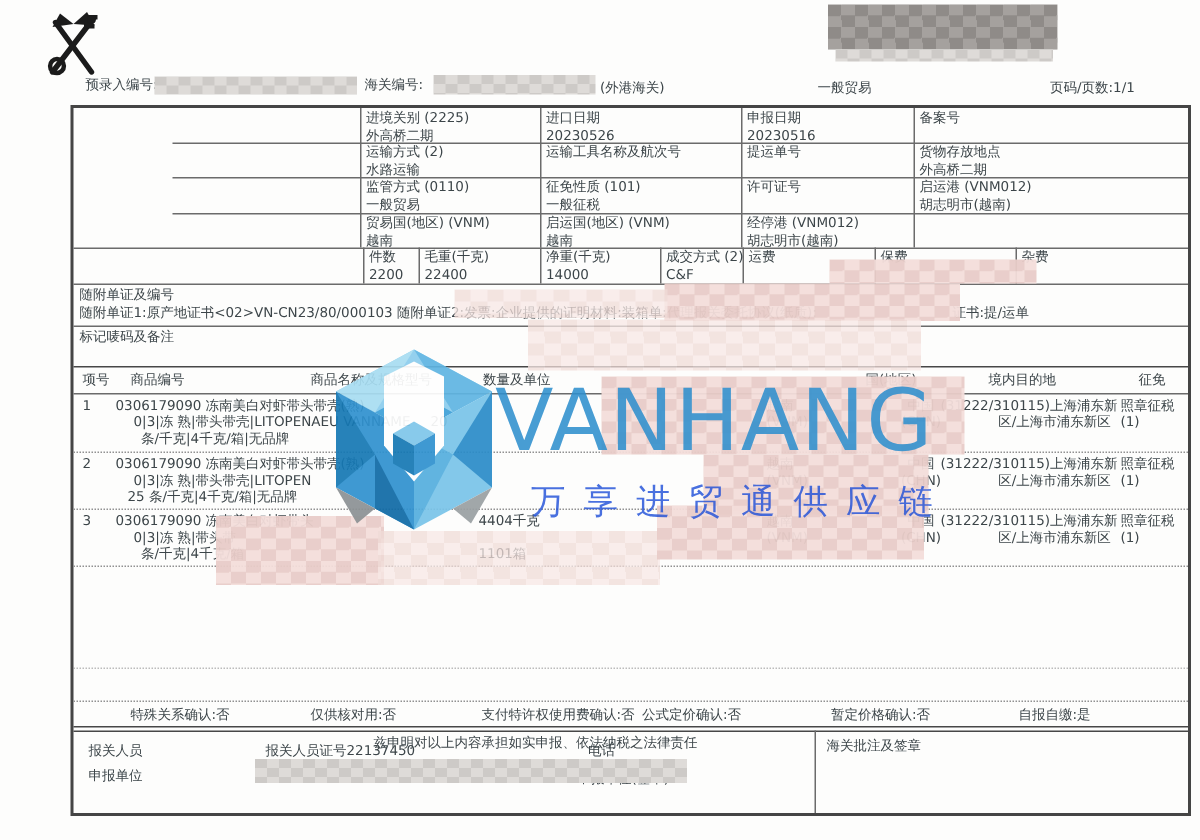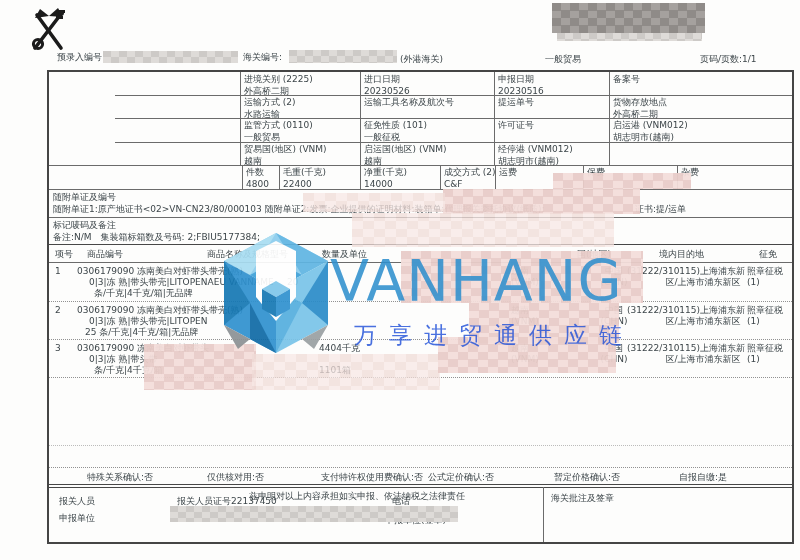--- a/index.html
+++ b/index.html
@@ -138,21 +138,21 @@
     <div class="vl" style="left:230px;top:93px;height:24px"></div>
     <div class="vl" style="left:311px;top:93px;height:24px"></div>
     <div class="vl" style="left:391px;top:93px;height:24px"></div>
     <div class="vl" style="left:446px;top:93px;height:24px"></div>
     <div class="vl" style="left:534px;top:93px;height:24px"></div>
     <div class="vl" style="left:628px;top:93px;height:24px"></div>
     <div class="hl" style="left:0;top:117px;width:743px"></div>
 
     <div class="cell t9" style="left:197px;top:95px">
         <div class="l">件数</div>
-        <div class="v">4800</div>
+        <div class="v">2200</div>
       </div>
     <div class="cell t9" style="left:234px;top:95px">
         <div class="l">毛重(千克)</div>
         <div class="v">22400</div>
       </div>
     <div class="cell t9" style="left:315px;top:95px">
         <div class="l">净重(千克)</div>
         <div class="v">14000</div>
       </div>
     <div class="cell t9" style="left:395px;top:95px">
@@ -171,21 +171,20 @@
         <div class="l">杂费</div>
         <div class="v"></div>
       </div>
 
     <div class="abs t9" style="left:4px;top:120px">随附单证及编号</div>
     <div class="abs t9" style="left:4px;top:132px">随附单证1:原产地证书&lt;02&gt;VN-CN23/80/000103 随附单证2:发票:企业提供的证明材料:装箱单:代理报关委托协议(纸质):</div>
     <div class="abs t9" style="left:586px;top:132px">证书:提/运单</div>
     <div class="hl" style="left:0;top:145px;width:743px"></div>
 
     <div class="abs t9" style="left:4px;top:148px">标记唛码及备注</div>
-    <div class="abs t9" style="left:4px;top:160px">备注:N/M　集装箱标箱数及号码: 2;FBIU5177384;</div>
     <div class="hl dark" style="left:0;top:172px;width:743px"></div>
 
     <span class="abs t9" style="left:6px;top:177px">项号</span>
     <span class="abs t9" style="left:38px;top:177px">商品编号</span>
     <span class="abs t9" style="left:158px;top:177px">商品名称及规格型号</span>
     <span class="abs t9" style="left:273px;top:177px">数量及单位</span>
     <span class="abs t9" style="left:528px;top:177px">国(地区)</span>
     <span class="abs t9" style="left:610px;top:177px">境内目的地</span>
     <span class="abs t9" style="left:710px;top:177px">征免</span>
     <div class="hl" style="left:0;top:190px;width:743px"></div>

